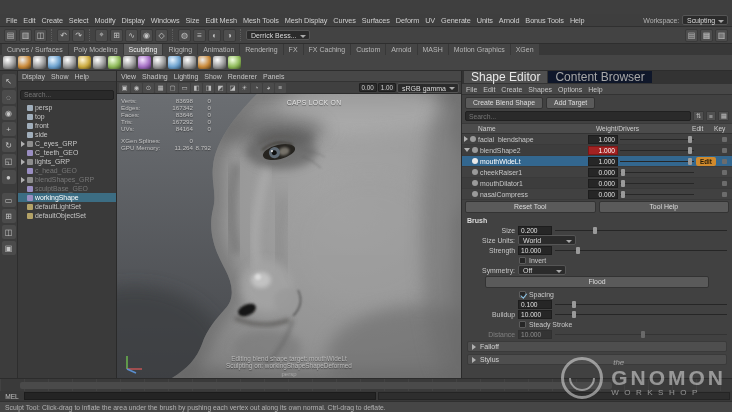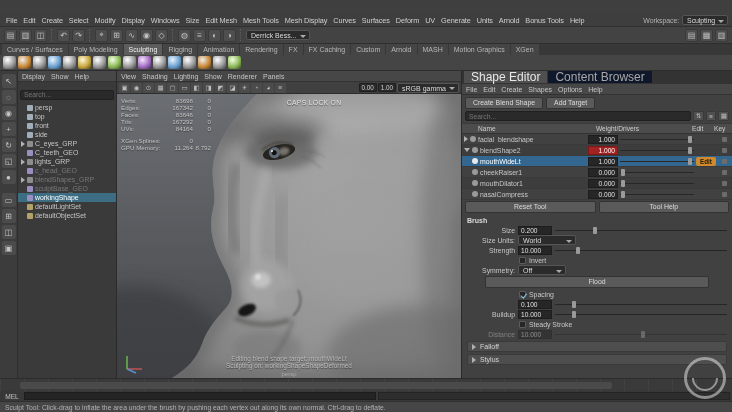--- a/index.html
+++ b/index.html
@@ -679,15 +679,20 @@
     <span class="cmd-mode">MEL</span>
     <span class="cmd-in"></span>
     <span class="cmd-out"></span>
   </div>
   <div class="helpline">
     <span>Sculpt Tool: Click-drag to inflate the area under the brush by pushing each vertex out along its own normal. Ctrl-drag to deflate.</span>
   </div>
 
   <div class="watermark">
     <span class="wm-ring"></span>
+    <span class="wm-text">
+      <span class="wm-the">the</span>
+      <span class="wm-name">GNOMON</span>
+      <span class="wm-sub">WORKSHOP</span>
+    </span>
   </div>
 
 </div>
 
 </body></html>

